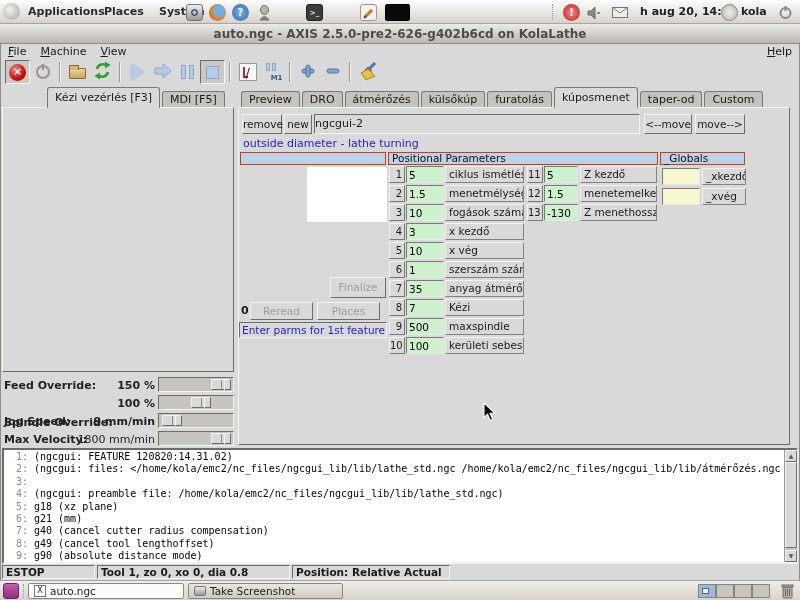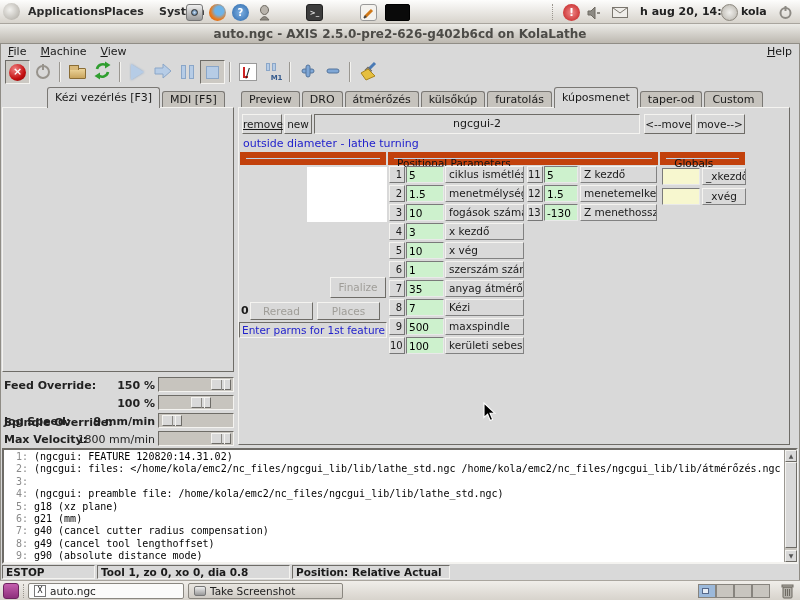--- a/index.html
+++ b/index.html
@@ -88,21 +88,21 @@
      background:#d9d9d9; font-size:7px; text-align:center; line-height:17px; color:#9f9d98; }
   .chk { position:absolute; width:12px; height:12px; border:1px solid; border-color:#6e6c67 #f4f3f0 #f4f3f0 #6e6c67; background:#d9d9d9; }
   .slrow-label { position:absolute; font-size:11px; color:#222; }
   .slval { position:absolute; text-align:right; font-size:11px; color:#222; }
   .trough { position:absolute; width:76px; height:15px; border:1px solid; border-color:#6e6c67 #f4f3f0 #f4f3f0 #6e6c67; background:#c7c4be; }
   .shandle { position:absolute; top:1px; width:20px; height:11px; border:1px solid; border-color:#f4f3f0 #6e6c67 #6e6c67 #f4f3f0; background:#d9d9d9; }
   .shandle::after { content:""; position:absolute; left:9px; top:0; width:2px; height:10px; border-left:1px solid #8b8984; border-right:1px solid #f4f3f0; }
 
   
   .right-panel { position:absolute; top:85px; left:238px; width:562px; height:363px; }
-  .bluehdr { position:absolute; height:13px; background:#bdd2e8; border:6px solid #c2410c;
+  .bluehdr { position:absolute; height:13px; background:#bdd2e8; border:1px solid #c2410c;
      font-size:10.5px; line-height:11px; padding-left:3px; color:#111; }
   .pnum { position:absolute; width:16px; height:17px; border:1px solid; border-color:#f4f3f0 #777 #777 #f4f3f0;
      background:#d9d9d9; text-align:right; padding-right:2px; line-height:15px; font-size:10px; }
   .pentry { position:absolute; height:17px; background:#cdf1cd; border:1px solid;
      border-color:#7a7a7a #e9e9e9 #e9e9e9 #7a7a7a; font:10.5px "DejaVu Sans", sans-serif; padding:0 2px; }
   .pentry.yellow { background:#f7f7cf; }
   .plabel { position:absolute; height:17px; background:#d9d9d9; border:1px solid;
      border-color:#f4f3f0 #818181 #818181 #f4f3f0; font-size:10.5px; line-height:15px; padding-left:3px;
      overflow:hidden; white-space:nowrap; }
   .bluetext { color:#2222cc; }
@@ -364,23 +364,23 @@
       <div class="tab">DRO</div>
       <div class="tab">átmérőzés</div>
       <div class="tab">külsőkúp</div>
       <div class="tab">furatolás</div>
       <div class="tab active">kúposmenet</div>
       <div class="tab">taper-od</div>
       <div class="tab">Custom</div>
     </div>
     <div class="pageframe" style="left:0; top:22px; width:552px; height:338px;"></div>
 
-    <div class="btn abs" style="left:4px; top:29px; width:40px; height:20px; line-height:18px; z-index:2;text-decoration:underline;">remove</div>
+    <div class="btn abs" style="left:4px; top:29px; width:40px; height:20px; line-height:18px; z-index:2;">remove</div>
     <div class="btn abs" style="left:46px; top:29px; width:28px; height:20px; line-height:18px; z-index:2;">new</div>
-    <div class="sunken abs" style="left:76px; top:29px; width:326px; height:20px; text-align:center; line-height:18px; z-index:2;">ngcgui-2</div>
+    <div class="sunken abs" style="left:76px; top:29px; width:326px; height:20px; text-align:left; line-height:18px; z-index:2;">ngcgui-2</div>
     <div class="btn abs" style="left:406px; top:29px; width:48px; height:20px; line-height:18px; z-index:2;">&lt;--move</div>
     <div class="btn abs" style="left:457px; top:29px; width:50px; height:20px; line-height:18px; z-index:2;">move--&gt;</div>
 
     <div class="abs bluetext" style="left:5px; top:52px; z-index:2; font-size:11px;">outside diameter - lathe turning</div>
 
     <div class="bluehdr" style="left:2px; top:67px; width:146px; z-index:2;"></div>
     <div class="abs" style="left:69px; top:82px; width:80px; height:55px; background:#ffffff; z-index:2;"></div>
     <div class="btn abs dis" style="left:92px; top:192px; width:56px; height:21px; line-height:19px; z-index:2;">Finalize</div>
     <div class="abs" style="left:3px; top:219px; z-index:2; font-weight:bold;">0</div>
     <div class="btn abs dis" style="left:12px; top:217px; width:63px; height:18px; z-index:2;">Reread</div>

